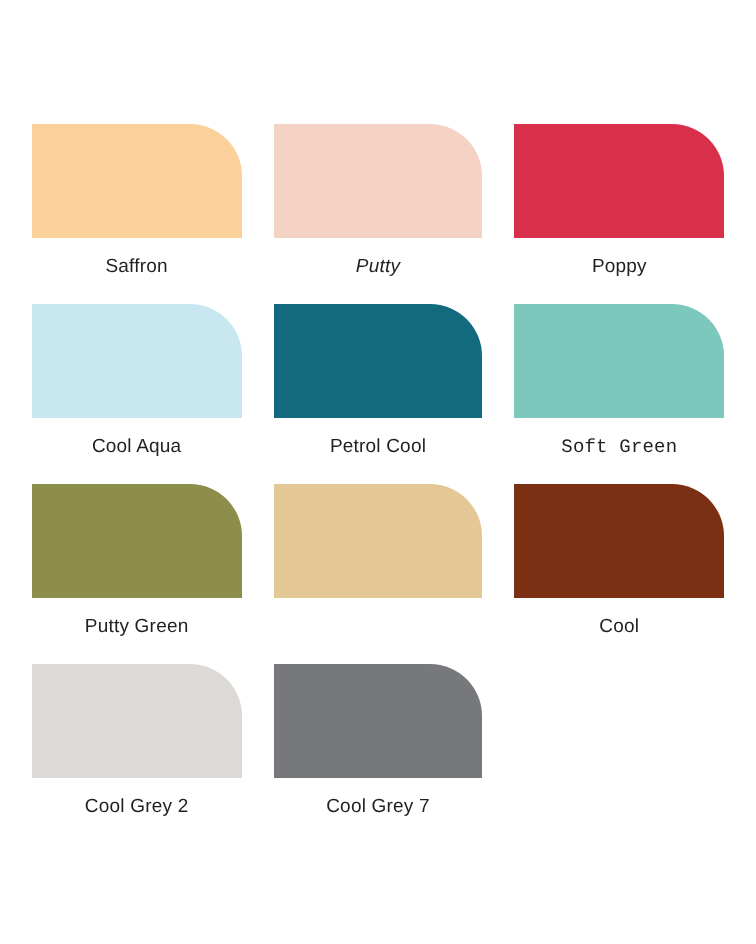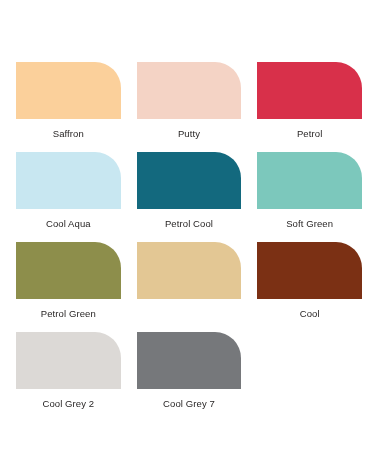--- a/index.html
+++ b/index.html
@@ -67,46 +67,46 @@
   <div class="swatch-grid">
 
     <div class="swatch-cell">
       <div class="swatch-chip" style="background: rgb(251, 208, 155);"></div>
       <div class="swatch-label" style="color: rgb(34, 31, 31);">Saffron</div>
     </div>
 
 
     <div class="swatch-cell">
       <div class="swatch-chip" style="background: rgb(244, 211, 197);"></div>
-      <div class="swatch-label" style="color: rgb(34, 31, 31);">Putty</div>
+      <div class="swatch-label" style="color: rgb(34, 31, 31); font-style: italic;">Putty</div>
     </div>
 
     <div class="swatch-cell">
       <div class="swatch-chip" style="background: rgb(216, 48, 74);"></div>
-      <div class="swatch-label" style="color: rgb(34, 31, 31);">Petrol</div>
+      <div class="swatch-label" style="color: rgb(34, 31, 31);">Poppy</div>
     </div>
 
     <div class="swatch-cell">
       <div class="swatch-chip" style="background: rgb(200, 231, 241);"></div>
       <div class="swatch-label" style="color: rgb(34, 31, 31); text-align: center;">Cool Aqua</div>
     </div>
 
     <div class="swatch-cell">
       <div class="swatch-chip" style="background: rgb(19, 105, 126);"></div>
       <div class="swatch-label" style="color: rgb(34, 31, 31);">Petrol Cool</div>
     </div>
 
     <div class="swatch-cell">
       <div class="swatch-chip" style="background: rgb(124, 200, 188);"></div>
-      <div class="swatch-label" style="color: rgb(34, 31, 31);">Soft Green</div>
+      <div class="swatch-label" style="color: rgb(34, 31, 31); font-family: Liberation Mono, monospace;">Soft Green</div>
     </div>
 
     <div class="swatch-cell">
       <div class="swatch-chip" style="background: rgb(141, 142, 75);"></div>
-      <div class="swatch-label" style="color: rgb(34, 31, 31);">Petrol Green</div>
+      <div class="swatch-label" style="color: rgb(34, 31, 31);">Putty Green</div>
     </div>
 
     <div class="swatch-cell">
       <div class="swatch-chip" style="background: rgb(227, 199, 148);"></div>
     </div>
 
     <div class="swatch-cell">
       <div class="swatch-chip" style="background: rgb(123, 48, 20);"></div>
       <div class="swatch-label" style="color: rgb(34, 31, 31);">Cool</div>
     </div>

